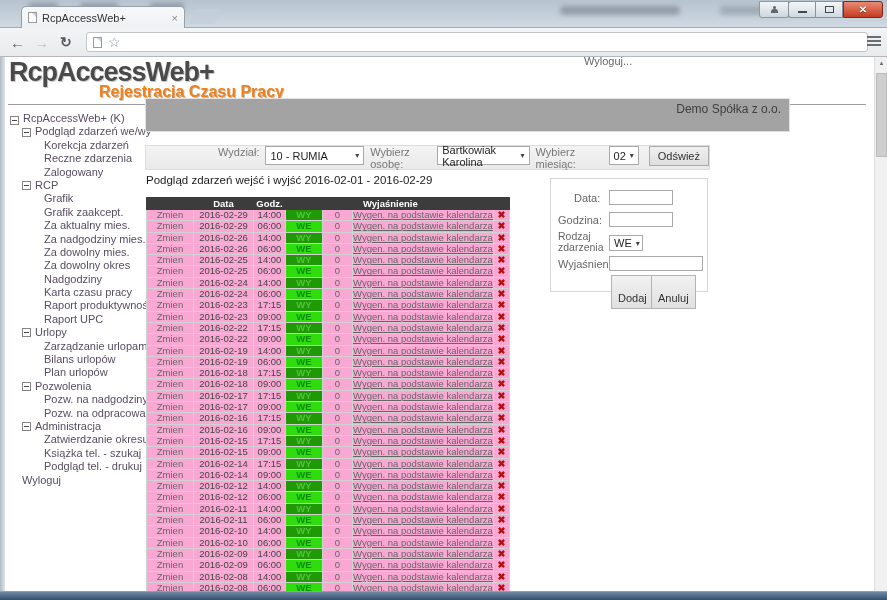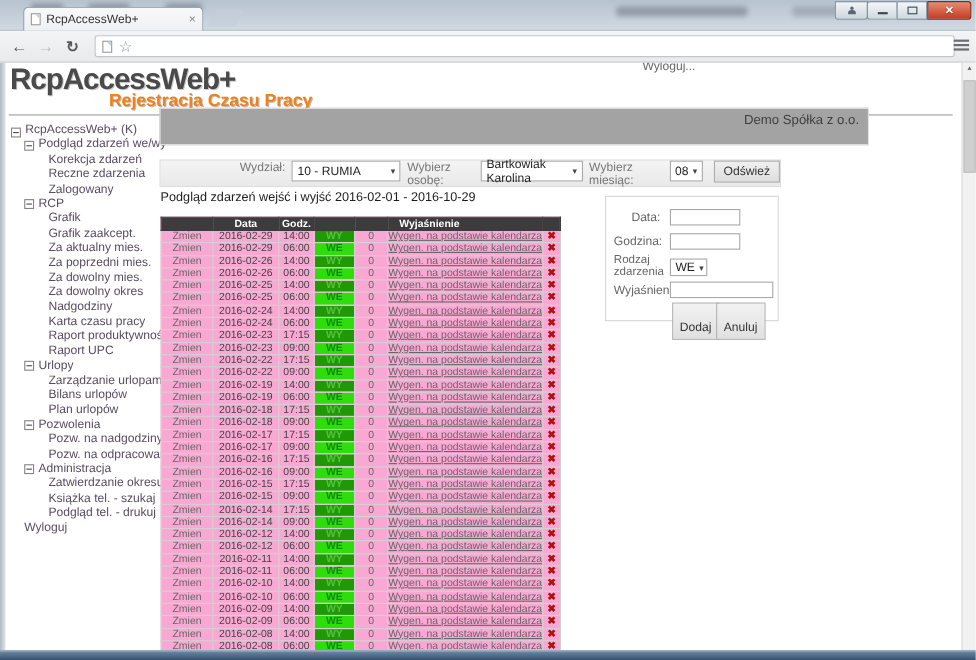--- a/index.html
+++ b/index.html
@@ -211,21 +211,21 @@
       <div class="tree-item lvl2">
         <span>Grafik</span>
       </div>
       <div class="tree-item lvl2">
         <span>Grafik zaakcept.</span>
       </div>
       <div class="tree-item lvl2">
         <span>Za aktualny mies.</span>
       </div>
       <div class="tree-item lvl2">
-        <span>Za poprzedni mies.</span>
+        <span>Za nadgodziny mies.</span>
       </div>
       <div class="tree-item lvl2">
         <span>Za dowolny mies.</span>
       </div>
       <div class="tree-item lvl2">
         <span>Za dowolny okres</span>
       </div>
       <div class="tree-item lvl2">
         <span>Nadgodziny</span>
       </div>
@@ -289,27 +289,27 @@
       <span>10 - RUMIA</span>
       <span class="sel-arrow">▾</span>
     </span>
     <span>Wybierz osobę:</span>
     <span class="fake-select" id="sel-osoba">
       <span>Bartkowiak Karolina</span>
       <span class="sel-arrow">▾</span>
     </span>
     <span>Wybierz miesiąc:</span>
     <span class="fake-select" id="sel-miesiac">
-      <span>08</span>
+      <span>02</span>
       <span class="sel-arrow">▾</span>
     </span>
     <button id="refresh-btn">Odśwież</button>
   </div>
 
-  <div class="abs" id="table-title">Podgląd zdarzeń wejść i wyjść 2016-02-01 - 2016-10-29</div>
+  <div class="abs" id="table-title">Podgląd zdarzeń wejść i wyjść 2016-02-01 - 2016-02-29</div>
 
   <table class="abs" id="events-table">
     <colgroup>
         <col class="w1">
         <col class="w2">
         <col class="w3">
         <col class="w4">
         <col class="w5">
         <col class="w6">
         <col class="w7">

